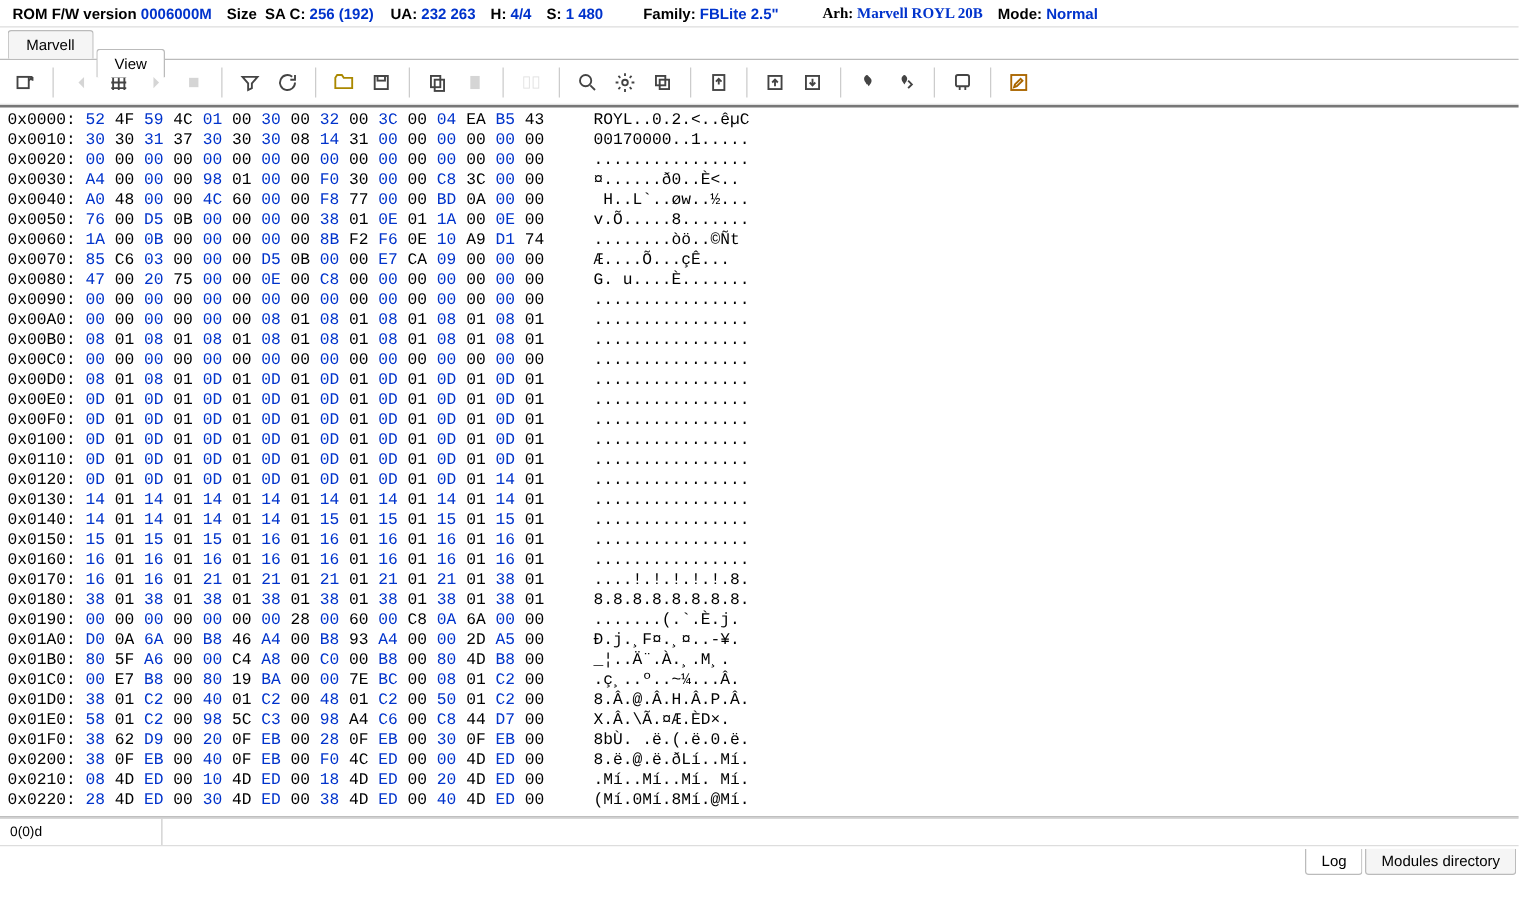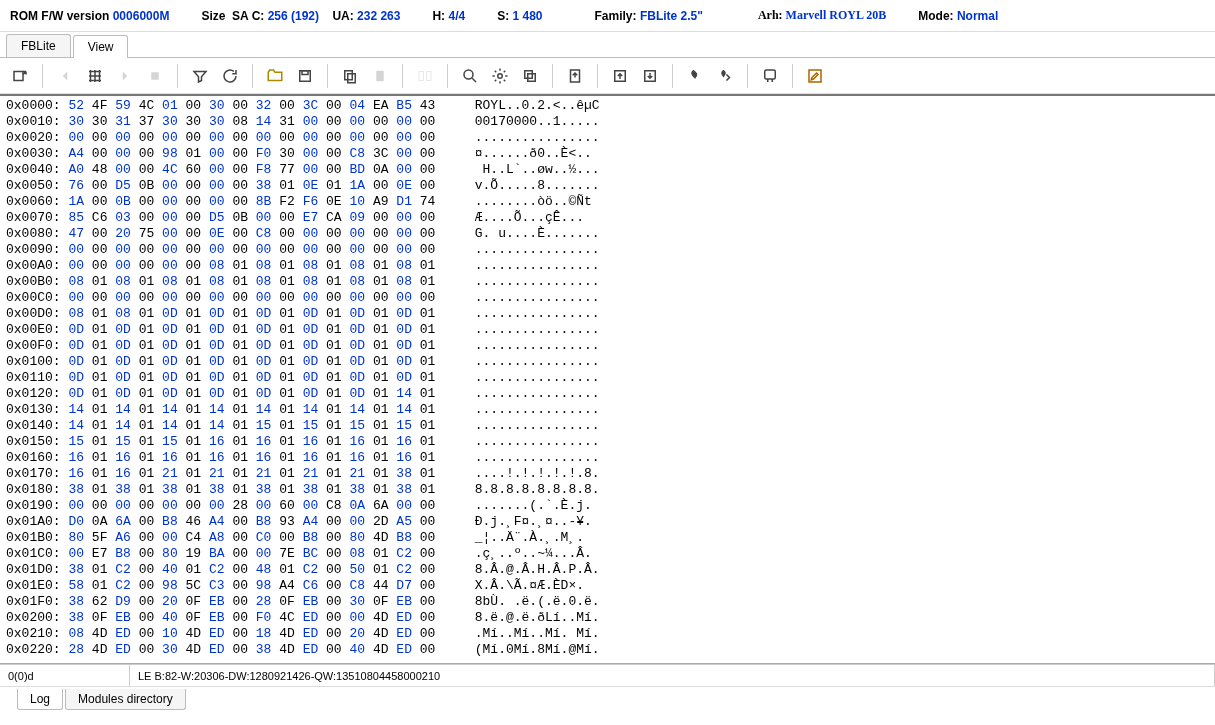--- a/index.html
+++ b/index.html
@@ -1,36 +1,36 @@
 <!DOCTYPE html>
 <html><head>
 <meta charset="utf-8">
 <style>
   * { margin: 0; padding: 0; box-sizing: border-box; }
   body { font-family: "Segoe UI", Tahoma, sans-serif; font-size: 12px; background: #fff; color: #000; }
-  .topbar { display: flex; align-items: center; padding: 3px 10px; gap: 32px; border-bottom: 1px solid #ddd; height: 32px; }
+  .topbar { display: flex; align-items: center; padding: 3px 10px; gap: 12px; border-bottom: 1px solid #ddd; height: 22px; }
   .topbar .lbl { font-weight: bold; color: #000; }
   .topbar .val { color: #0033cc; font-weight: bold; }
   .tabbar { display: flex; align-items: flex-end; height: 26px; border-bottom: 1px solid #bbb; padding-left: 6px; }
   .tab { padding: 4px 14px; border: 1px solid #bbb; border-bottom: none; margin-right: 2px; border-radius: 3px 3px 0 0; background: #f5f5f5; cursor: pointer; }
-  .tab.active { background: #fff; position: relative; top: 1px; text-align: center; }
+  .tab.active { background: #fff; position: relative; top: 15px; text-align: center; }
   .toolbar { display: flex; align-items: center; height: 36px; border-bottom: 1px solid #e0e0e0; padding: 0 6px; gap: 2px; }
   .tbtn { width: 28px; height: 28px; display: flex; align-items: center; justify-content: center; border: 1px solid transparent; border-radius: 3px; cursor: pointer; color: #555; }
   .tbtn.disabled { opacity: 0.35; cursor: default; }
   .tsep { width: 1px; height: 24px; background: #ccc; margin: 0 6px; }
   .hexwrap { border-top: 2px solid #777; border-bottom: 1px solid #aaa; height: 570px; overflow: hidden; padding: 2px 6px; }
   .hexline { font-family: "Courier New", monospace; font-size: 13px; white-space: pre; line-height: 16px; }
   .hexline .addr { color: #000; }
   .hexline .byte-a { color: #0033cc; }
   .hexline .byte-b { color: #000; }
   .hexline .ascii { color: #000; padding-left: 16px; }
   .statusbar { display: flex; align-items: center; height: 22px; border-top: 1px solid #ccc; font-size: 11px; }
   .sb-cell { border-right: 1px solid #ccc; padding: 0 8px; height: 100%; display: flex; align-items: center; }
   .sb-cell.flex { flex: 1; }
-  .bottomtabs { display: flex; align-items: center; height: 26px; padding-left: 17px; border-top: 1px solid #ddd; }
+  .bottomtabs { display: flex; align-items: center; height: 26px; padding-left: 17px; border-top: 1px solid #ddd; justify-content: flex-end; }
   .btab { padding: 3px 12px; border: 1px solid #bbb; border-top: none; border-radius: 0 0 3px 3px; margin-right: 2px; background: #f5f5f5; cursor: pointer; }
   .btab.active { background: #fff; }
   svg { width: 18px; height: 18px; }
 </style>
 </head>
 <body>
 
 <div class="topbar">
   <span><span class="lbl">ROM F/W version</span>
   <span class="val">0006000M</span></span>
@@ -51,21 +51,21 @@
   <span class="val">FBLite 2.5"</span></span>
 
   <span style="margin-left:23px;font-family:Liberation Serif, serif;"><span class="lbl">Arh:</span>
   <span class="val">Marvell ROYL 20B</span></span>
 
   <span><span class="lbl">Mode:</span>
   <span class="val">Normal</span></span>
 </div>
 
 <div class="tabbar">
-  <div class="tab">FBLite</div>
+  <div class="tab">Marvell</div>
   <div class="tab active">View</div>
 </div>
 
 <div class="toolbar">
   <div class="tbtn">
       <svg viewBox="0 0 24 24" fill="none" stroke="#444" stroke-width="2">
         <rect x="4" y="6" width="12" height="12"></rect>
         <path d="M16 10l4-4M20 6v4M20 6h-4"></path>
       </svg>
     </div>
@@ -233,19 +233,18 @@
     <div class="hexline"><span class="addr">0x01D0:</span> <span class="byte-a">38</span> <span class="byte-b">01</span> <span class="byte-a">C2</span> <span class="byte-b">00</span> <span class="byte-a">40</span> <span class="byte-b">01</span> <span class="byte-a">C2</span> <span class="byte-b">00</span> <span class="byte-a">48</span> <span class="byte-b">01</span> <span class="byte-a">C2</span> <span class="byte-b">00</span> <span class="byte-a">50</span> <span class="byte-b">01</span> <span class="byte-a">C2</span> <span class="byte-b">00</span>   <span class="ascii">8.Â.@.Â.H.Â.P.Â.</span></div>
     <div class="hexline"><span class="addr">0x01E0:</span> <span class="byte-a">58</span> <span class="byte-b">01</span> <span class="byte-a">C2</span> <span class="byte-b">00</span> <span class="byte-a">98</span> <span class="byte-b">5C</span> <span class="byte-a">C3</span> <span class="byte-b">00</span> <span class="byte-a">98</span> <span class="byte-b">A4</span> <span class="byte-a">C6</span> <span class="byte-b">00</span> <span class="byte-a">C8</span> <span class="byte-b">44</span> <span class="byte-a">D7</span> <span class="byte-b">00</span>   <span class="ascii">X.Â.\Ã.¤Æ.ÈD×.</span></div>
     <div class="hexline"><span class="addr">0x01F0:</span> <span class="byte-a">38</span> <span class="byte-b">62</span> <span class="byte-a">D9</span> <span class="byte-b">00</span> <span class="byte-a">20</span> <span class="byte-b">0F</span> <span class="byte-a">EB</span> <span class="byte-b">00</span> <span class="byte-a">28</span> <span class="byte-b">0F</span> <span class="byte-a">EB</span> <span class="byte-b">00</span> <span class="byte-a">30</span> <span class="byte-b">0F</span> <span class="byte-a">EB</span> <span class="byte-b">00</span>   <span class="ascii">8bÙ. .ë.(.ë.0.ë.</span></div>
     <div class="hexline"><span class="addr">0x0200:</span> <span class="byte-a">38</span> <span class="byte-b">0F</span> <span class="byte-a">EB</span> <span class="byte-b">00</span> <span class="byte-a">40</span> <span class="byte-b">0F</span> <span class="byte-a">EB</span> <span class="byte-b">00</span> <span class="byte-a">F0</span> <span class="byte-b">4C</span> <span class="byte-a">ED</span> <span class="byte-b">00</span> <span class="byte-a">00</span> <span class="byte-b">4D</span> <span class="byte-a">ED</span> <span class="byte-b">00</span>   <span class="ascii">8.ë.@.ë.ðLí..Mí.</span></div>
     <div class="hexline"><span class="addr">0x0210:</span> <span class="byte-a">08</span> <span class="byte-b">4D</span> <span class="byte-a">ED</span> <span class="byte-b">00</span> <span class="byte-a">10</span> <span class="byte-b">4D</span> <span class="byte-a">ED</span> <span class="byte-b">00</span> <span class="byte-a">18</span> <span class="byte-b">4D</span> <span class="byte-a">ED</span> <span class="byte-b">00</span> <span class="byte-a">20</span> <span class="byte-b">4D</span> <span class="byte-a">ED</span> <span class="byte-b">00</span>   <span class="ascii">.Mí..Mí..Mí. Mí.</span></div>
     <div class="hexline"><span class="addr">0x0220:</span> <span class="byte-a">28</span> <span class="byte-b">4D</span> <span class="byte-a">ED</span> <span class="byte-b">00</span> <span class="byte-a">30</span> <span class="byte-b">4D</span> <span class="byte-a">ED</span> <span class="byte-b">00</span> <span class="byte-a">38</span> <span class="byte-b">4D</span> <span class="byte-a">ED</span> <span class="byte-b">00</span> <span class="byte-a">40</span> <span class="byte-b">4D</span> <span class="byte-a">ED</span> <span class="byte-b">00</span>   <span class="ascii">(Mí.0Mí.8Mí.@Mí.</span></div>
   </div>
 
 <div class="statusbar">
   <div class="sb-cell" style="width:130px;">0(0)d</div>
-  <div class="sb-cell flex">LE B:82-W:20306-DW:1280921426-QW:13510804458000210</div>
 </div>
 
 <div class="bottomtabs">
   <div class="btab active">Log</div>
   <div class="btab">Modules directory</div>
 </div>
 
 </body></html>

